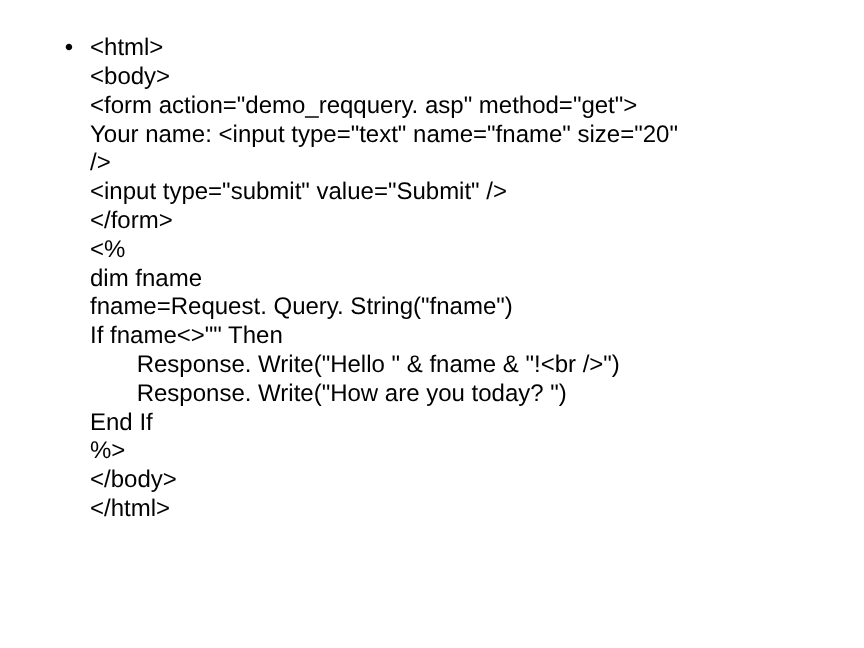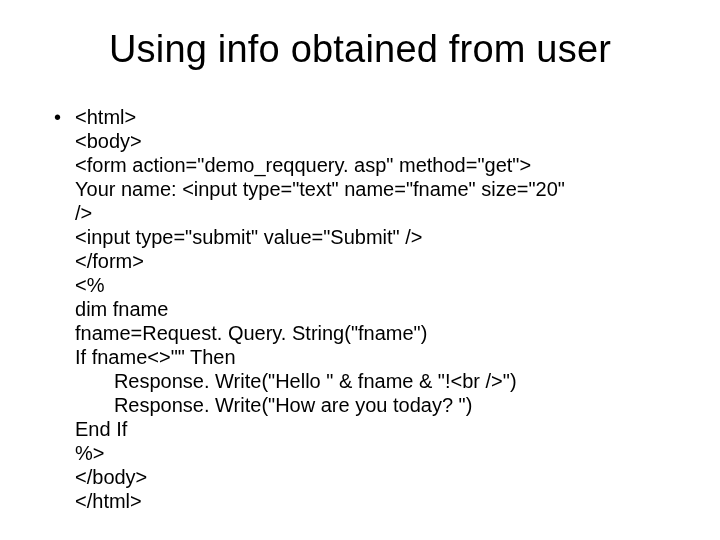--- a/index.html
+++ b/index.html
@@ -38,21 +38,20 @@
     font-size: 20px;
     line-height: 24px;
     white-space: pre;
     font-family: Arial, Helvetica, sans-serif;
   }
 </style>
 </head>
 <body>
 
 <div class="slide">
-  <h1 class="title">Using info obtained from user</h1>
 
   <div class="bullet-row">
     <div class="bullet">•</div>
     <div class="code"><span>&lt;html&gt;</span>
 <span>&lt;body&gt;</span>
 <span>&lt;form action="demo_reqquery. asp" method="get"&gt;</span>
 <span>Your name: &lt;input type="text" name="fname" size="20"</span>
 <span>/&gt;</span>
 <span>&lt;input type="submit" value="Submit" /&gt;</span>
 <span>&lt;/form&gt;</span>

